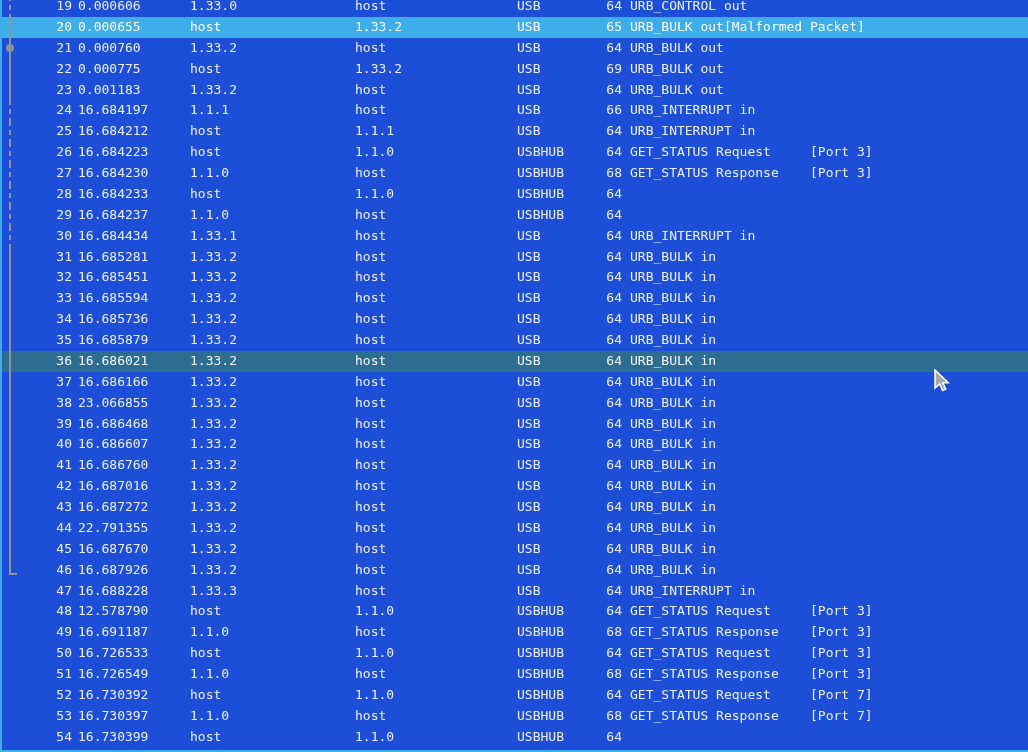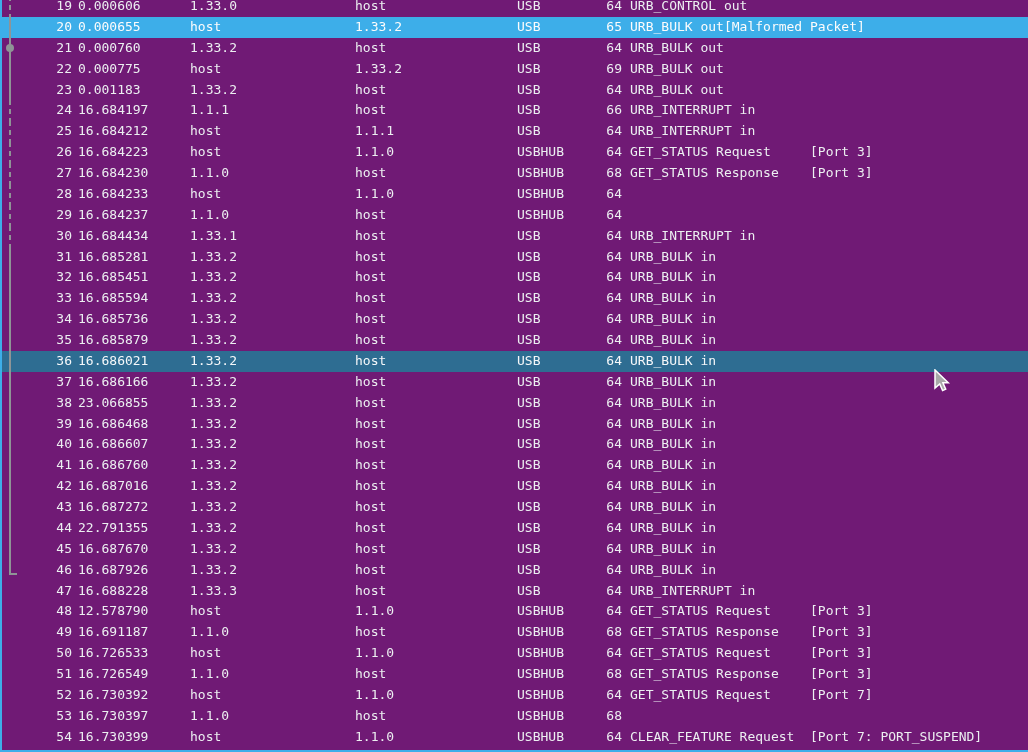--- a/index.html
+++ b/index.html
@@ -1,20 +1,20 @@
 <!DOCTYPE html>
 <html><head>
 <meta charset="utf-8">
 <style>
   html,body{margin:0;padding:0;background:#1a1d1f;}
   #screen{
     position:relative;
     width:1028px;height:752px;
     overflow:hidden;
-    background:#701a75;
+    background:#1d4ed8;
     font-family:"DejaVu Sans Mono","Liberation Mono",monospace;
     font-size:13px;
     color:#eceff1;
     cursor:default;
   }
   #rows{position:absolute;top:-4px;left:0;right:0;}
   .row{position:relative;height:20.88px;line-height:20.88px;white-space:pre;}
   .row.selected{background:#3daee9;color:#fcfcfc;}
   .row.related{background:#2e6d92;color:#f5f8fa;padding-left:13px;}
   .c{position:absolute;top:0;height:20.88px;line-height:20.88px;}
@@ -425,31 +425,31 @@
   </div>
 
   <div class="row">
     <span class="ind"></span>
     <span class="c c-no">53</span>
     <span class="c c-time">16.730397</span>
     <span class="c c-src">1.1.0</span>
     <span class="c c-dst">host</span>
     <span class="c c-proto">USBHUB</span>
     <span class="c c-len">68</span>
+    <span class="c c-info">GET_STATUS Response    [Port 7]</span>
   </div>
 
   <div class="row">
     <span class="ind"></span>
     <span class="c c-no">54</span>
     <span class="c c-time">16.730399</span>
     <span class="c c-src">host</span>
     <span class="c c-dst">1.1.0</span>
     <span class="c c-proto">USBHUB</span>
     <span class="c c-len">64</span>
-    <span class="c c-info">CLEAR_FEATURE Request  [Port 7: PORT_SUSPEND]</span>
   </div>
 </div>
   <div id="border-left"></div>
   <div id="border-bottom"></div>
   <svg id="cursor" viewBox="0 0 20 26">
     <polygon points="2,1 2,19 6.7,14.9 9.6,21.6 12.7,20.2 9.9,13.7 15.2,13.7" fill="#a9a9a9" stroke="#ffffff" stroke-width="1.5" stroke-linejoin="miter"></polygon>
   </svg>
 </div>
 
 </body></html>

